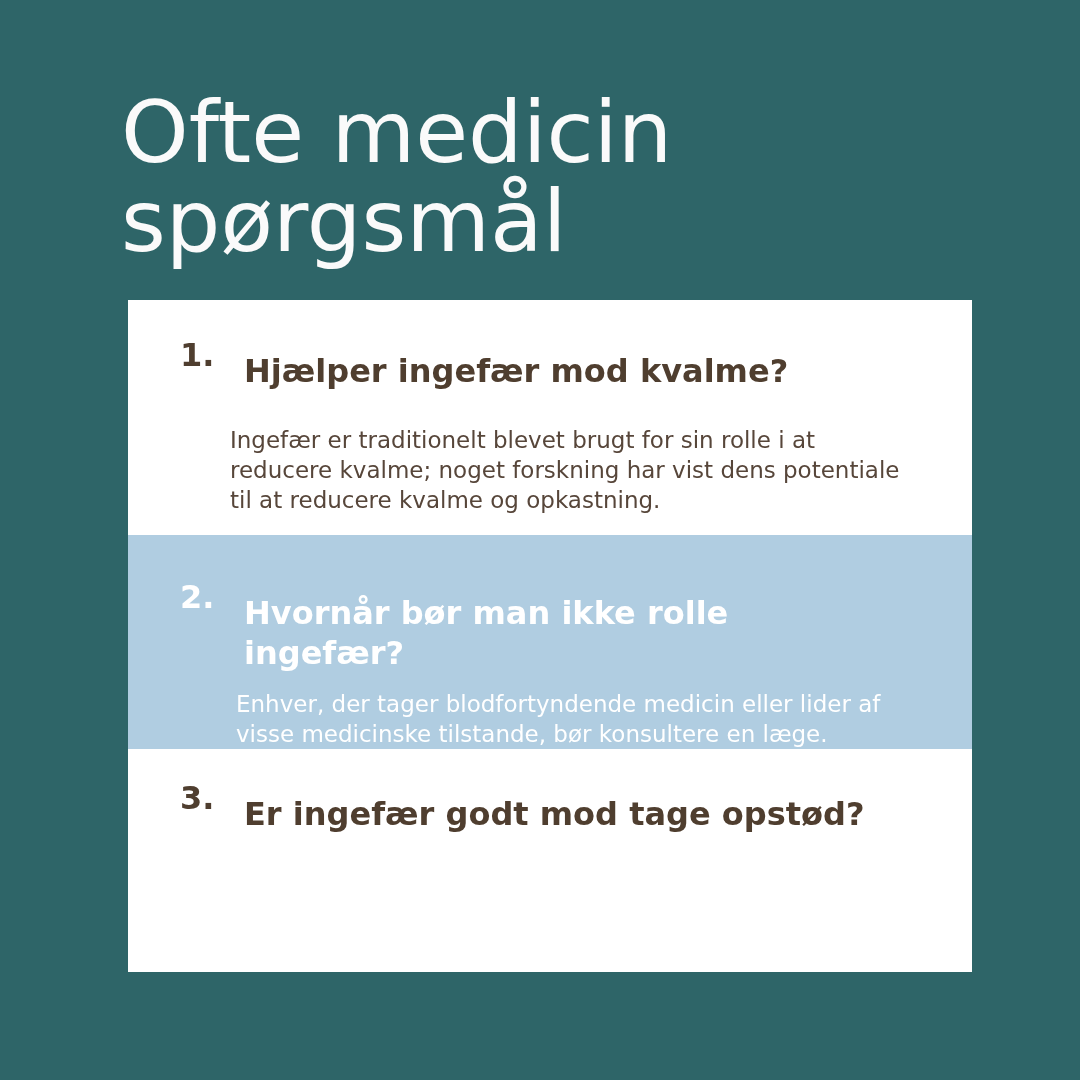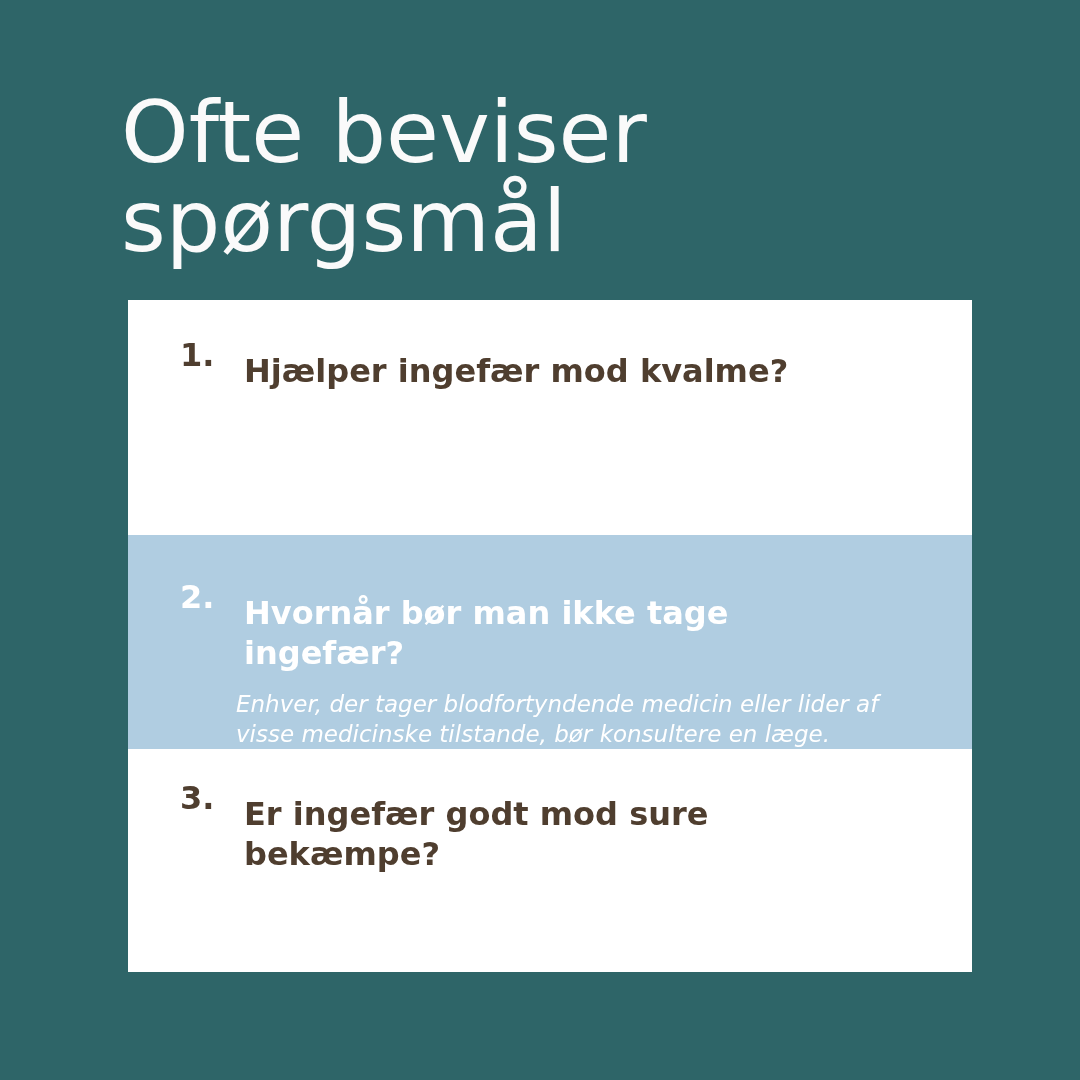--- a/index.html
+++ b/index.html
@@ -71,44 +71,45 @@
     color: var(--answer-text, #57463a);
     max-width: 700px;
   }
   .faq-item:nth-of-type(3) .answer { max-width: 620px; }
   .highlighted .num,
   .highlighted .question,
   .highlighted .answer {
     color: var(--highlight-text, #ffffff);
   }
   .highlighted .question { max-width: 520px; }
-  .highlighted .answer { margin-top: 0; margin-left: 8px; font-style: italic; }
+  .highlighted .answer { margin-top: 0; margin-left: 8px; }
 </style>
 </head>
 <body style="--background: #2e6568; --card: #ffffff; --highlight: #b0cde1; --title-text: #fafafa; --question-text: #4f3e2f; --answer-text: #57463a; --highlight-text: #ffffff;">
 
-<h1 class="title"><span>Ofte beviser</span><br><span>spørgsmål</span></h1>
+<h1 class="title"><span>Ofte medicin</span><br><span>spørgsmål</span></h1>
 
 <div class="card">
 
   <section class="faq-item">
     <div class="num">1.</div>
     <div class="content">
       <h2 class="question">Hjælper ingefær mod kvalme?</h2>
+      <p class="answer">Ingefær er traditionelt blevet brugt for sin rolle i at reducere kvalme; noget forskning har vist dens potentiale til at reducere kvalme og opkastning.</p>
     </div>
   </section>
 
   <section class="faq-item highlighted">
     <div class="num">2.</div>
     <div class="content">
-      <h2 class="question">Hvornår bør man ikke tage ingefær?</h2>
+      <h2 class="question">Hvornår bør man ikke rolle ingefær?</h2>
       <p class="answer">Enhver, der tager blodfortyndende medicin eller lider af visse medicinske tilstande, bør konsultere en læge.</p>
     </div>
   </section>
 
   <section class="faq-item">
     <div class="num">3.</div>
     <div class="content">
-      <h2 class="question">Er ingefær godt mod sure bekæmpe?</h2>
+      <h2 class="question">Er ingefær godt mod tage opstød?</h2>
     </div>
   </section>
 
 </div>
 
 </body></html>

